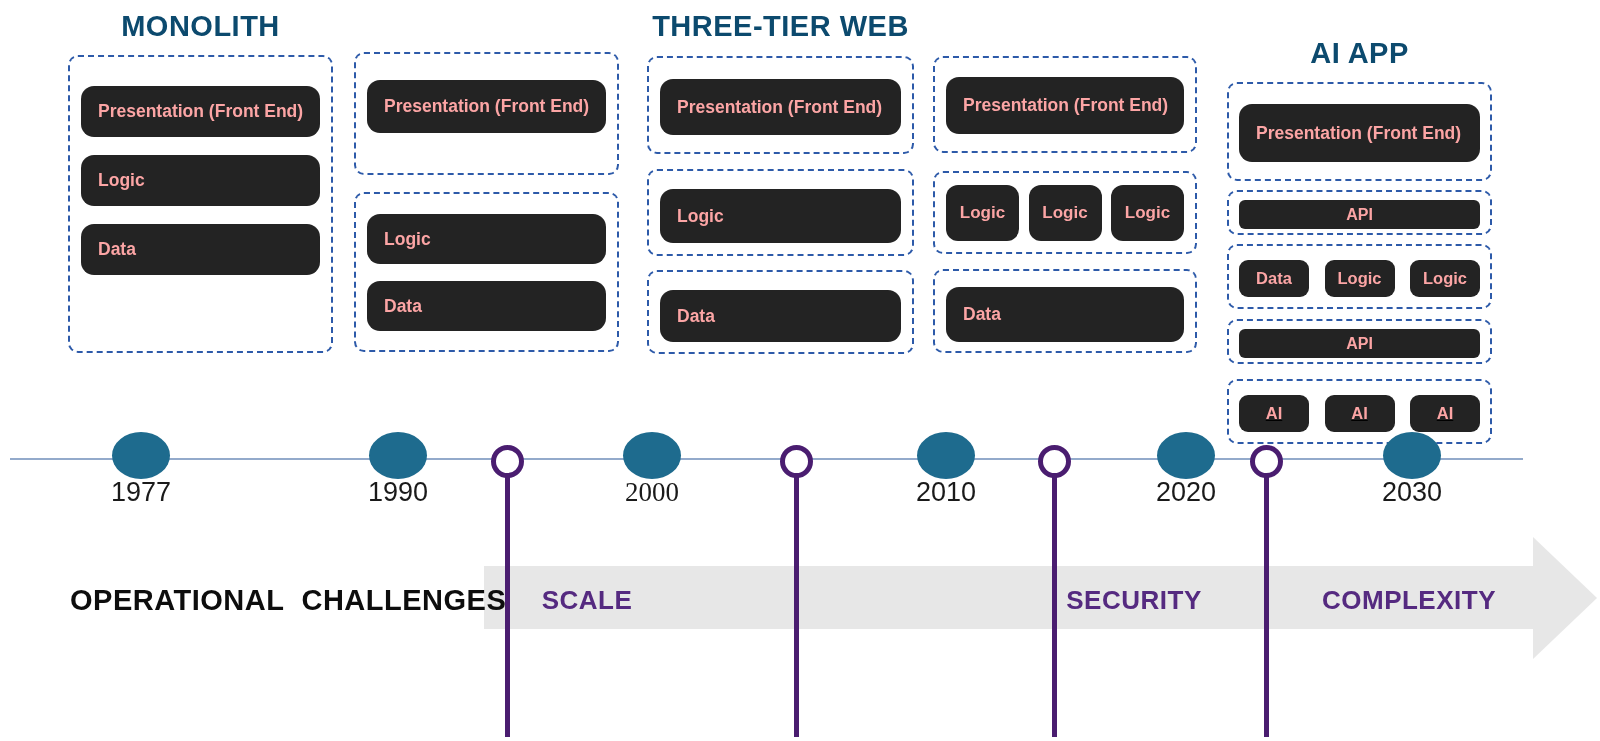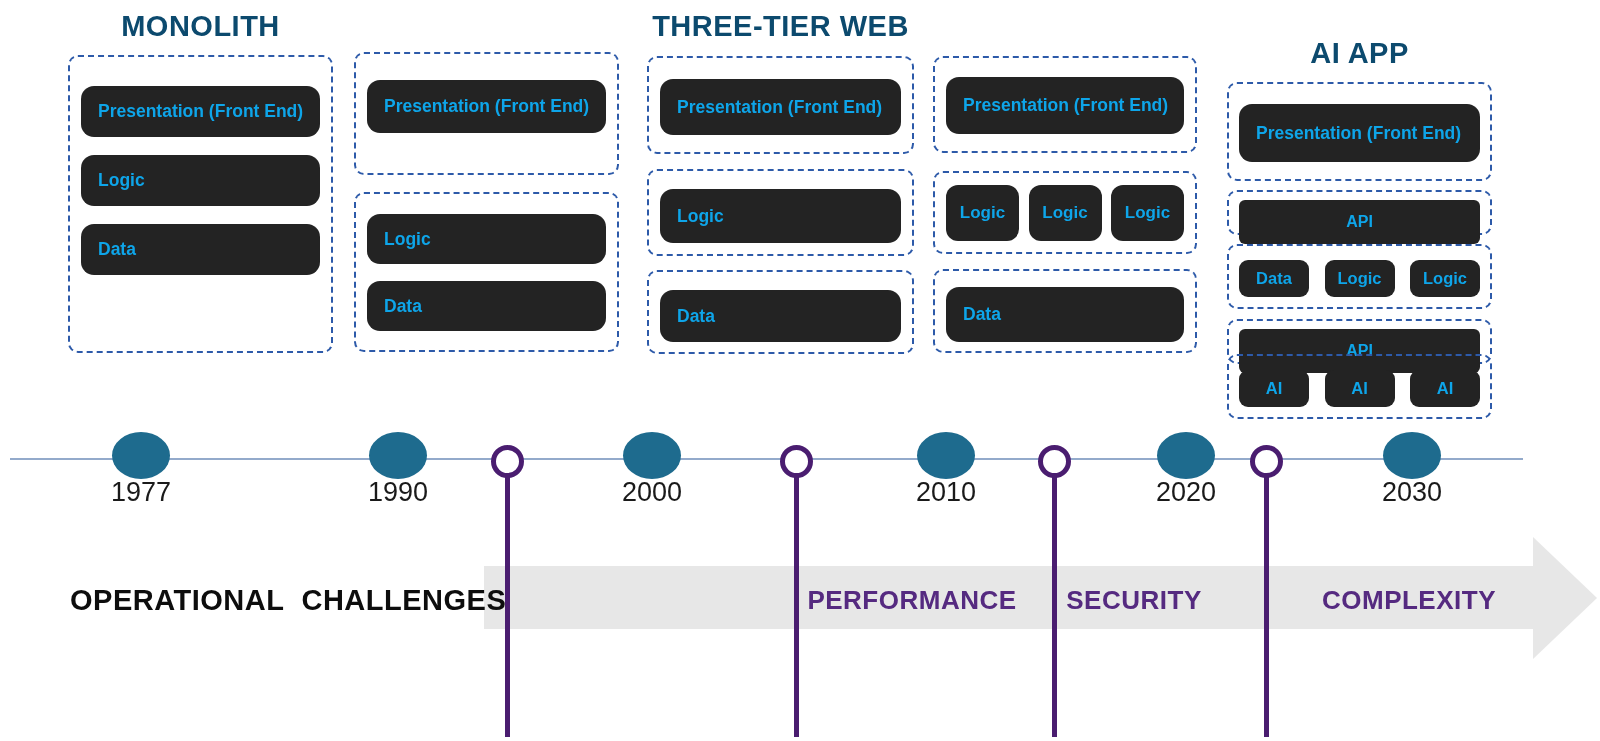--- a/index.html
+++ b/index.html
@@ -12,21 +12,21 @@
   .arch-title{
     position:absolute;top:10px;left:0;width:100%;text-align:center;
     font-size:29px;font-weight:700;color:#0c4a6e;letter-spacing:.5px;white-space:nowrap;
   }
   .grp{
     position:absolute;left:0;right:0;box-sizing:border-box;
     border:2px dashed #2d5aa9;border-radius:10px;
   }
   .row{display:flex;justify-content:space-between;align-items:stretch;}
   .tbox{
-    background:#232323;color:#0ea5e9;font-weight:700;
+    background:#232323;color:#fca5a5;font-weight:700;
     display:flex;align-items:center;box-sizing:border-box;
   }
   .tbox.wide{flex:1;border-radius:13px;padding-left:17px;font-size:17.5px;}
   .tbox.bar{flex:1;border-radius:6px;justify-content:center;padding-left:0;font-size:16px;}
   .tbox.cell{border-radius:9px;justify-content:center;font-size:16.5px;}
   
   .col1 .g1{top:55px;height:298px;padding:29px 11px 0;}
   .col1 .row + .row{margin-top:18px;} .col1 .tbox.wide{height:51px;max-height:51px;}
   .col2 .g1{top:52px;height:123px;padding:26px 11px 0;} .col2 .g1 .tbox.wide{height:53px;}
   .col2 .g2{top:192px;height:160px;padding:20px 11px 0;} .col2 .g2 .tbox.wide{height:50px;}
@@ -34,23 +34,23 @@
   .col3 .g1{top:56px;height:98px;padding:21px 11px 0;} .col3 .g1 .tbox.wide{height:56px;}
   .col3 .g2{top:169px;height:87px;padding:18px 11px 0;} .col3 .g2 .tbox.wide{height:54px;}
   .col3 .g3{top:270px;height:84px;padding:18px 11px 0;} .col3 .g3 .tbox.wide{height:52px;}
   .col4 .g1{top:56px;height:97px;padding:19px 11px 0;} .col4 .g1 .tbox.wide{height:57px;}
   .col4 .g2{top:171px;height:83px;padding:12px 11px 0;}
   .col4 .tbox.cell{height:56px;width:73px;border-radius:12px;font-size:17px;}
   .col4 .g3{top:269px;height:84px;padding:16px 11px 0;} .col4 .g3 .tbox.wide{height:55px;}
   .col5 .g1{top:55px;height:99px;padding:20px 10px 0;} .col5 .g1 .tbox.wide{height:58px;}
   .col5 .g2{top:163px;height:45px;padding:8px 10px 0;}
   .col5 .g4{top:292px;height:45px;padding:8px 10px 0;}
-  .col5 .tbox.bar{height:44px;}
+  .col5 .tbox.bar{height:29px;}
   .col5 .g3{top:217px;height:65px;padding:14px 10px 0;}
-  .col5 .g5{top:327px;height:65px;padding:14px 10px 0;}
+  .col5 .g5{top:352px;height:65px;padding:14px 10px 0;text-decoration:underline;}
   .col5 .tbox.cell{height:37px;width:70px;}
   
   .tl-line{position:absolute;left:10px;top:458px;width:1513px;height:2px;background:#93aacb;}
   .era-dot{position:absolute;width:58px;height:47px;border-radius:50%;background:#1e6b8e;}
   .ring{position:absolute;width:23px;height:23px;border:5px solid #4a1d70;border-radius:50%;background:#ffffff;}
   .vline{position:absolute;width:5px;background:#4a1d70;}
   .year{
     position:absolute;width:120px;text-align:center;top:477px;
     font-size:27px;color:#1a1a1a;font-weight:400;
   }
@@ -223,27 +223,27 @@
     </div>
     <div class="vline" style="left: 504.5px; top: 461px; height: 276px;"></div>
     <div class="vline" style="left: 793.5px; top: 461px; height: 276px;"></div>
     <div class="vline" style="left: 1051.5px; top: 461px; height: 276px;"></div>
     <div class="vline" style="left: 1263.5px; top: 461px; height: 276px;"></div>
     <div class="era-dot" style="left: 112px; top: 431.5px;"></div>
     <div class="year" style="left: 81px;">1977</div>
     <div class="era-dot" style="left: 369px; top: 431.5px;"></div>
     <div class="year" style="left: 338px;">1990</div>
     <div class="era-dot" style="left: 623px; top: 431.5px;"></div>
-    <div class="year" style="left: 592px;">2000</div>
+    <div class="year" style="left: 592px; font-family: Liberation Serif, serif;">2000</div>
     <div class="era-dot" style="left: 917px; top: 431.5px;"></div>
     <div class="year" style="left: 886px;">2010</div>
     <div class="era-dot" style="left: 1157px; top: 431.5px;"></div>
     <div class="year" style="left: 1126px;">2020</div>
     <div class="era-dot" style="left: 1383px; top: 431.5px;"></div>
     <div class="year" style="left: 1352px;">2030</div>
     <div class="ring" style="left: 490.5px; top: 444.5px;"></div>
     <div class="ring" style="left: 779.5px; top: 444.5px;"></div>
     <div class="ring" style="left: 1037.5px; top: 444.5px;"></div>
     <div class="ring" style="left: 1249.5px; top: 444.5px;"></div>
-    <div class="challenge-label" style="left: 762px;">PERFORMANCE</div>
+    <div class="challenge-label" style="left: 437px;">SCALE</div>
     <div class="challenge-label" style="left: 1259px;">COMPLEXITY</div>
     <div class="challenge-label" style="left: 984px;">SECURITY</div>
   </div>
 
 </body></html>

